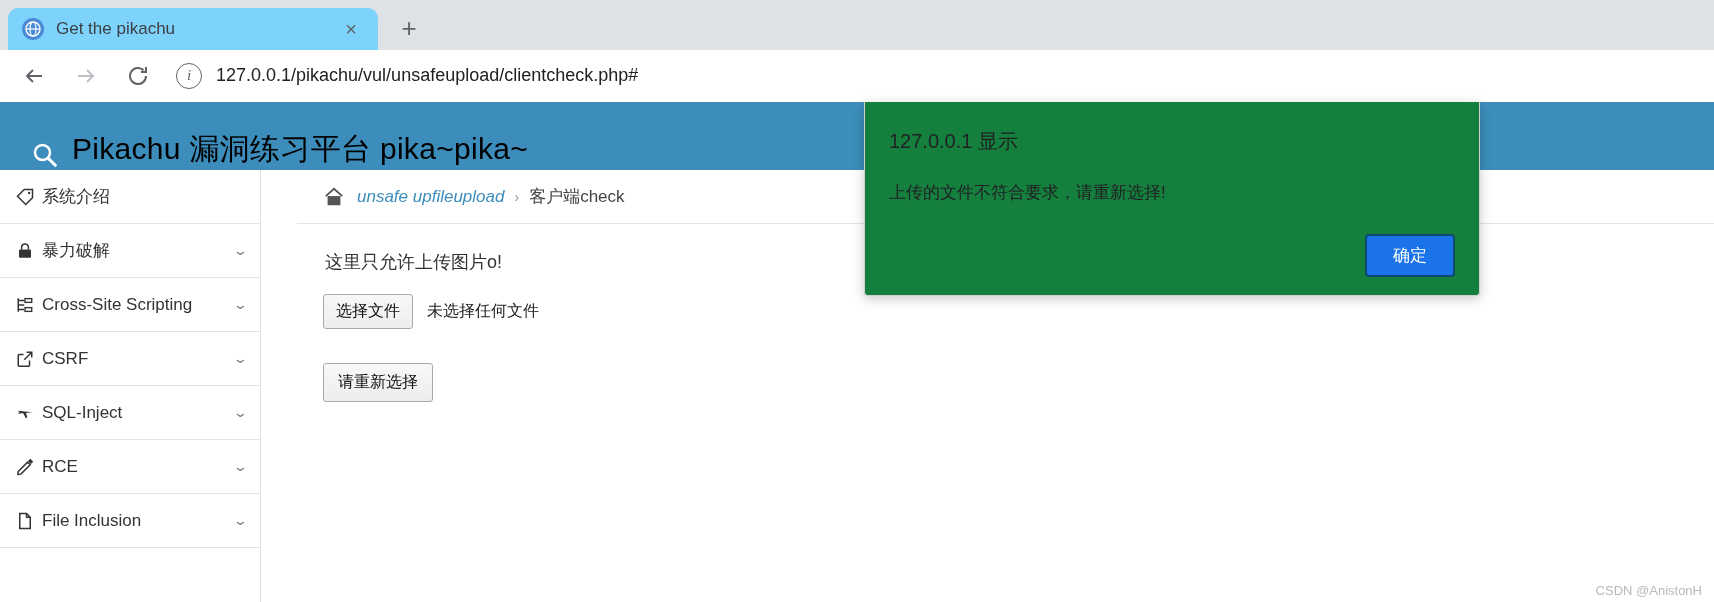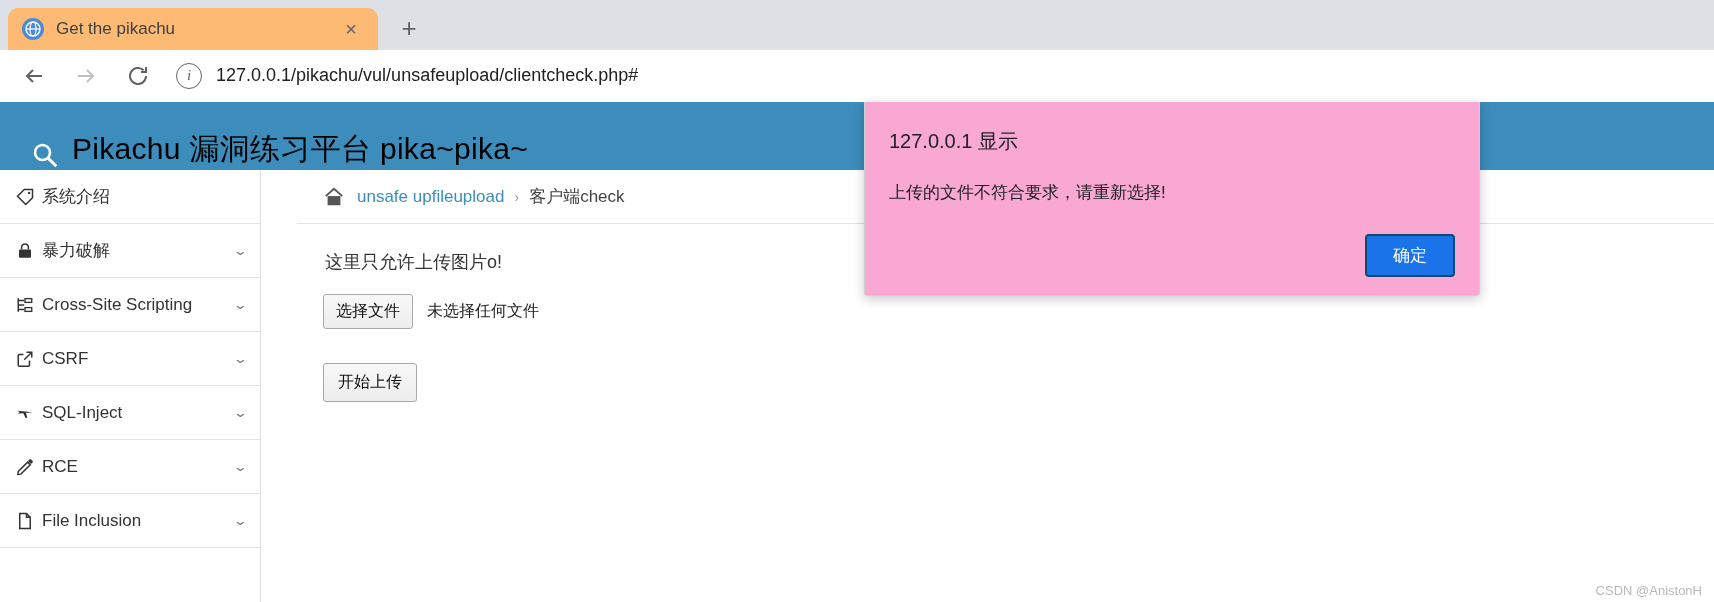--- a/index.html
+++ b/index.html
@@ -16,21 +16,21 @@
   .tabstrip {
     height: 50px;
     background: #dee1e6;
     display: flex;
     align-items: flex-end;
     padding-left: 8px;
   }
   .tab {
     width: 370px;
     height: 42px;
-    background: #fdba74;
+    background: #7dd3fc;
     border-radius: 10px 10px 0 0;
     display: flex;
     align-items: center;
     padding: 0 14px;
     position: relative;
   }
   .tab-favicon {
     width: 22px; height: 22px;
     border-radius: 50%;
     background: #4b8bd6;
@@ -164,21 +164,21 @@
   .breadcrumb {
     height: 54px;
     display: flex;
     align-items: center;
     padding-left: 26px;
     border-bottom: 1px solid #e3e3e3;
     font-size: 17px;
     color: #555;
   }
   .bc-home { color:#555; margin-right: 12px; display:flex; align-items:center; }
-  .bc-link { color: #3c8dbc; text-decoration: none; }
+  .bc-link { color: #3c8dbc; text-decoration: none; font-style: italic; }
   .bc-sep { margin: 0 10px; color: #999; font-size: 14px; }
   .bc-current { color: #444; }
 
   .panel { padding: 26px; }
   .hint {
     font-size: 18px;
     color: #333;
     margin: 0 0 20px 2px;
   }
   .file-row { display: flex; align-items: center; margin-bottom: 34px; }
@@ -206,21 +206,21 @@
     padding: 8px 14px;
     font-family: "Liberation Sans", sans-serif;
   }
 
   
   .dialog {
     position: absolute;
     left: 864px;
     top: 0px;
     width: 616px;
-    background: #f9a8d4;
+    background: #15803d;
     border: 1px solid #cfcfcf;
     border-top: none;
     border-radius: 0 0 4px 4px;
     box-shadow: 0 3px 12px rgba(0,0,0,0.22);
     padding: 26px 24px 18px 24px;
     z-index: 20;
   }
   .dlg-title {
     font-size: 20px;
     color: #202124;
@@ -407,21 +407,21 @@
           <span class="bc-sep">›</span>
           <span class="bc-current">客户端check</span>
         </div>
 
         <div class="panel">
           <p class="hint">这里只允许上传图片o!</p>
           <div class="file-row">
             <button class="file-btn">选择文件</button>
             <span class="file-name">未选择任何文件</span>
           </div>
-          <button class="submit-btn">开始上传</button>
+          <button class="submit-btn">请重新选择</button>
         </div>
       </div>
     </div>
 
     <div class="dialog">
       <div class="dlg-title">127.0.0.1 显示</div>
       <div class="dlg-msg">上传的文件不符合要求，请重新选择!</div>
       <div class="dlg-actions">
         <button class="dlg-ok">确定</button>
       </div>

